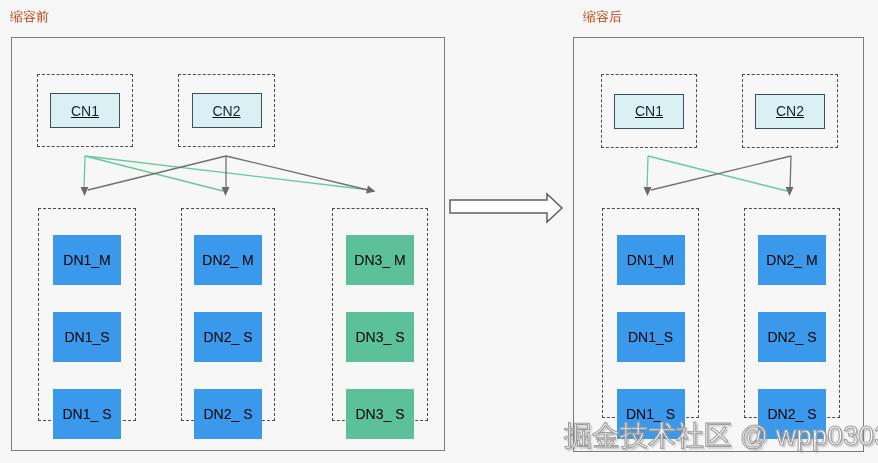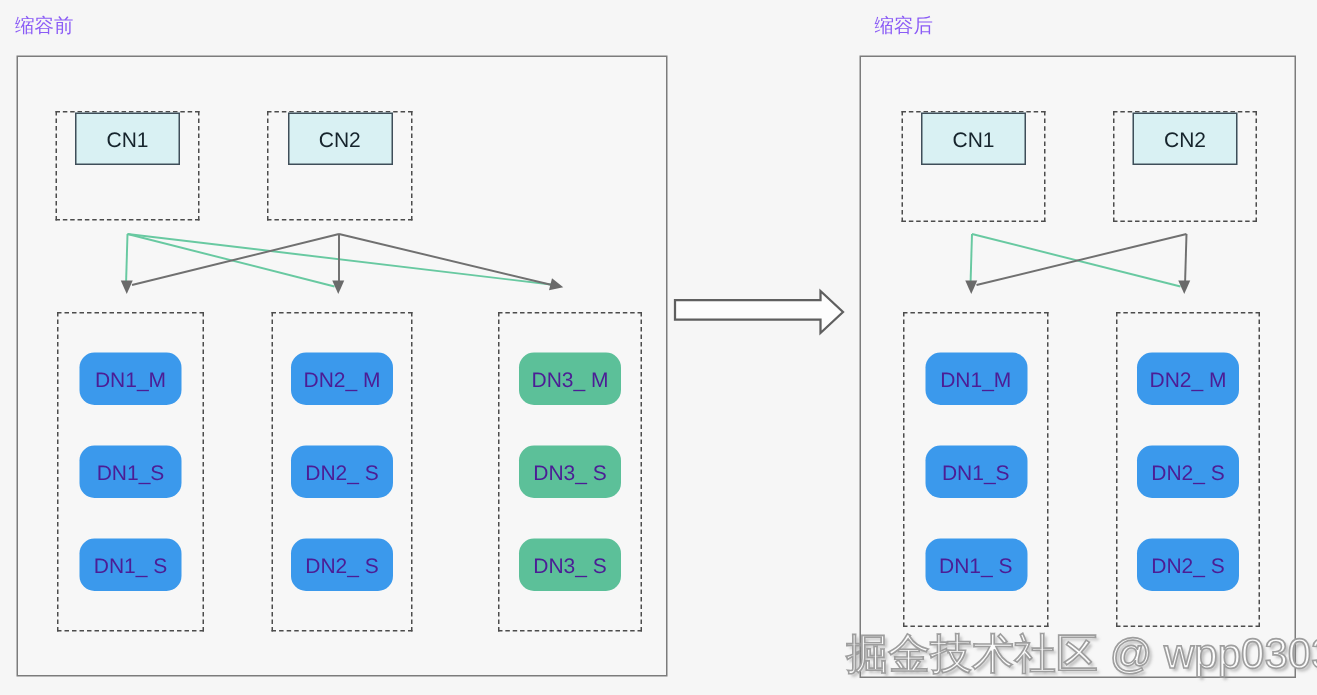--- a/index.html
+++ b/index.html
@@ -6,37 +6,37 @@
   body {
     width:878px; height:463px;
     background:#f6f6f6;
     font-family:"Liberation Sans", sans-serif;
     position:relative;
     overflow:hidden;
   }
   .panel-title {
     position:absolute;
     font-size:13px;
-    color:#8b5cf6;
+    color:#c2410c;
   }
   #title-before { left:10px; top:8px; }
   #title-after  { left:583px; top:8px;text-align:center; }
 
   .panel {
     position:absolute;
     border:1px solid #7c7c7c;
     background:#f7f7f7;
   }
   #panel-before { left:11px;  top:37px; width:432px; height:412px; }
   #panel-after  { left:573px; top:37px; width:289px; height:413px; }
 
   .cn-container {
     position:absolute;
     border:1px dashed #4c4c4c;
-    display:flex; justify-content:center;
+    display:flex; align-items:center; justify-content:center;text-decoration:underline;
   }
   .cn-box {
     width:68px; height:33px;
     background:#d9f1f3;
     border:1px solid #3f4e59;
     display:flex; align-items:center; justify-content:center;
     font-size:14px; color:#16242c;
   }
   #panel-before .cn-container.c1 { left:25px;  top:36px; width:94px; height:71px; }
   #panel-before .cn-container.c2 { left:166px; top:36px; width:95px; height:71px; }
@@ -47,24 +47,24 @@
     position:absolute;
     border:1px dashed #4c4c4c;
   }
   #panel-before .dn-column.d1 { left:26px;  top:170px; width:96px; height:211px; }
   #panel-before .dn-column.d2 { left:169px; top:170px; width:92px; height:211px; }
   #panel-before .dn-column.d3 { left:320px; top:170px; width:94px; height:211px; }
   #panel-after  .dn-column.d1 { left:28px;  top:170px; width:95px; height:208px; }
   #panel-after  .dn-column.d2 { left:170px; top:170px; width:94px; height:208px; }
 
   .dn-box {
-    width:68px; height:35px;
+    width:68px; height:50px;
     margin:27px auto 0;
     display:flex; align-items:center; justify-content:center;
-    color:#4c1d95; font-size:14px;border-radius:10px;
+    color:#000000; font-size:14px;
   }
   .dn-box:first-child { margin-top:26px; }
   .dn-box.blue  { background:#3b99ec; }
   .dn-box.green { background:#5cc099; }
 
   svg.arrow-layer {
     position:absolute; left:0; top:0;
     width:100%; height:100%;
     pointer-events:none;
   }

